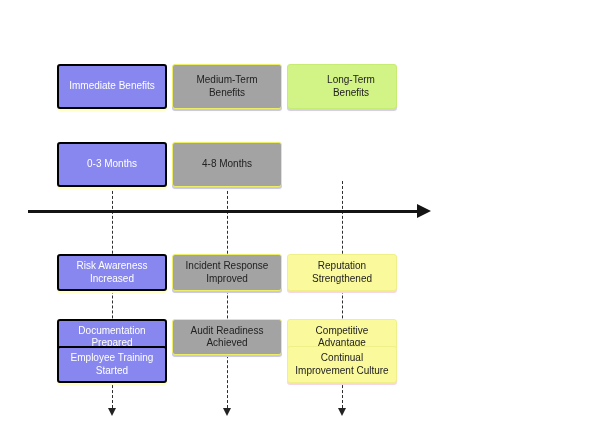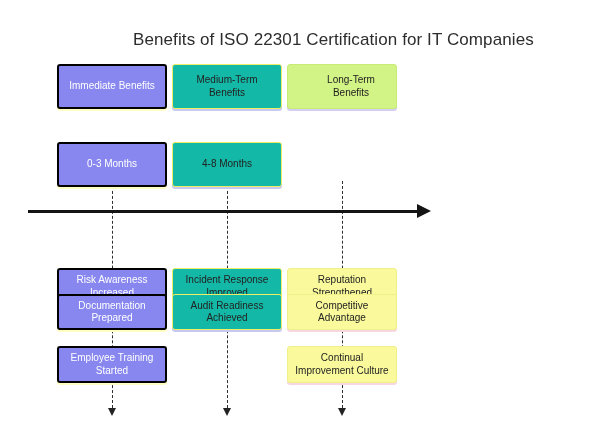--- a/index.html
+++ b/index.html
@@ -8,32 +8,32 @@
 
   .title{position:absolute;top:30px;left:133px;font-size:17px;color:#2d2d2d;
          white-space:nowrap;letter-spacing:0.1px;}
 
   .box{position:absolute;width:110px;box-sizing:border-box;display:flex;
        align-items:center;justify-content:center;text-align:center;
        font-size:10px;line-height:12.5px;border-radius:3px;
        white-space:pre-line;z-index:2;padding:2px 6px;}
   .purple{background:#8787ef;color:#ffffff;border:2px solid #000000;
           box-shadow:0 2px 0 0 #ffffc4;}
-  .yellow{background:#14b8a6;color:#222222;border:1px solid #eded66;
+  .yellow{background:#a3a3a3;color:#222222;border:1px solid #eded66;
           box-shadow:0 2px 0 0 #c9c9f0;}
   .green{background:#d2f385;color:#222222;border:1px solid #c6ec74;
          box-shadow:0 2px 0 0 #d6cef2;padding-left:24px;}
   .yellow-pale{background:#fafa9d;color:#222222;border:1px solid #f0f08a;
          box-shadow:0 2px 0 0 #f8d8e0;}
 
   .c1{left:57px}.c2{left:172px}.c3{left:287px}
   .hdr{top:64px;height:45px}
   .mon{top:142px;height:45px}
-  .r1{top:268px;height:37px}
-  .r2{top:294px;height:36px}
+  .r1{top:254px;height:37px}
+  .r2{top:319px;height:36px}
   .r3{top:346px;height:37px}
 
   .dash{position:absolute;top:181px;height:227px;width:0;
         border-left:1px dashed #2e2e2e;z-index:1;}
   .dash-head{position:absolute;top:408px;width:0;height:0;z-index:1;
         border-left:4px solid transparent;border-right:4px solid transparent;
         border-top:8px solid #222222;}
   .d1{left:112px}.d2{left:227px}.d3{left:342px}
   .dh1{left:108px}.dh2{left:223px}.dh3{left:338px}
 
@@ -41,21 +41,20 @@
            background:#141414;z-index:1;}
   .tl-head{position:absolute;left:417px;top:204px;width:0;height:0;z-index:1;
            border-top:7px solid transparent;border-bottom:7px solid transparent;
            border-left:14px solid #141414;}
 </style>
 </head>
 <body>
 
 <div class="canvas">
 
-  <div class="title">Benefits of ISO 22301 Certification for IT Companies</div>
 
   <div class="dash d1"></div>
   <div class="dash d2"></div>
   <div class="dash d3"></div>
   <div class="dash-head dh1"></div>
   <div class="dash-head dh2"></div>
   <div class="dash-head dh3"></div>
 
   <div class="tl-line"></div>
   <div class="tl-head"></div>

